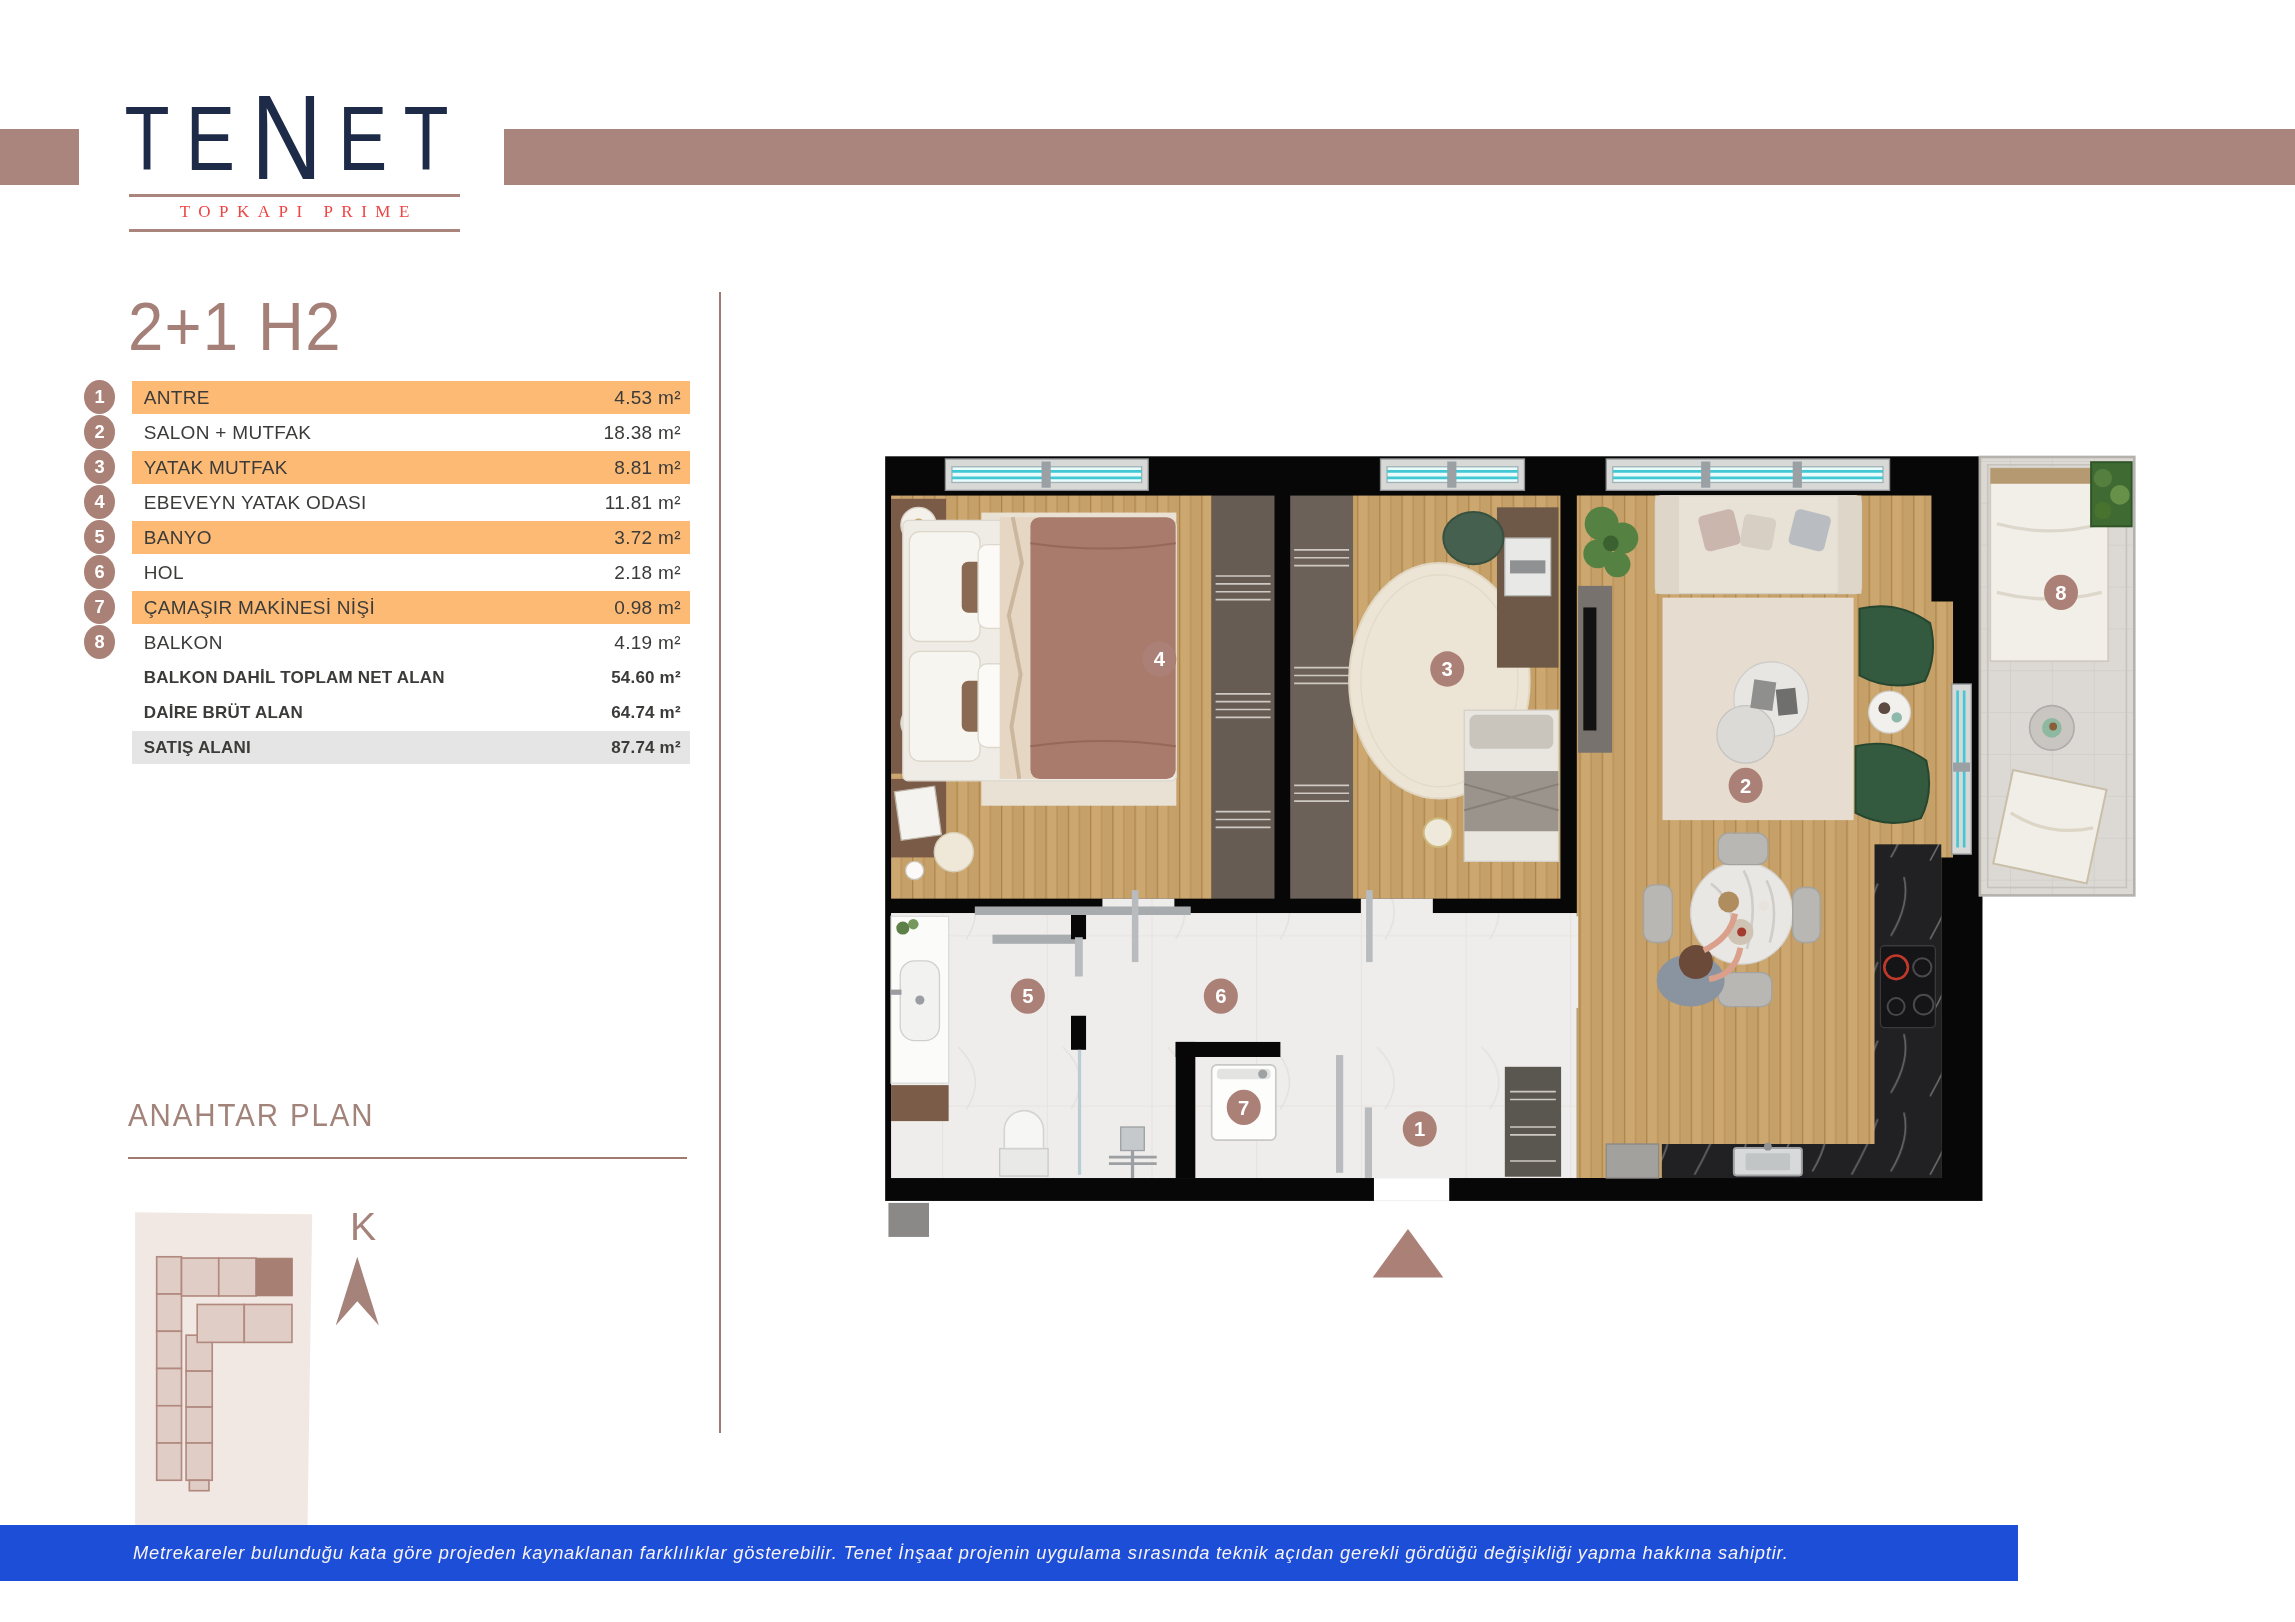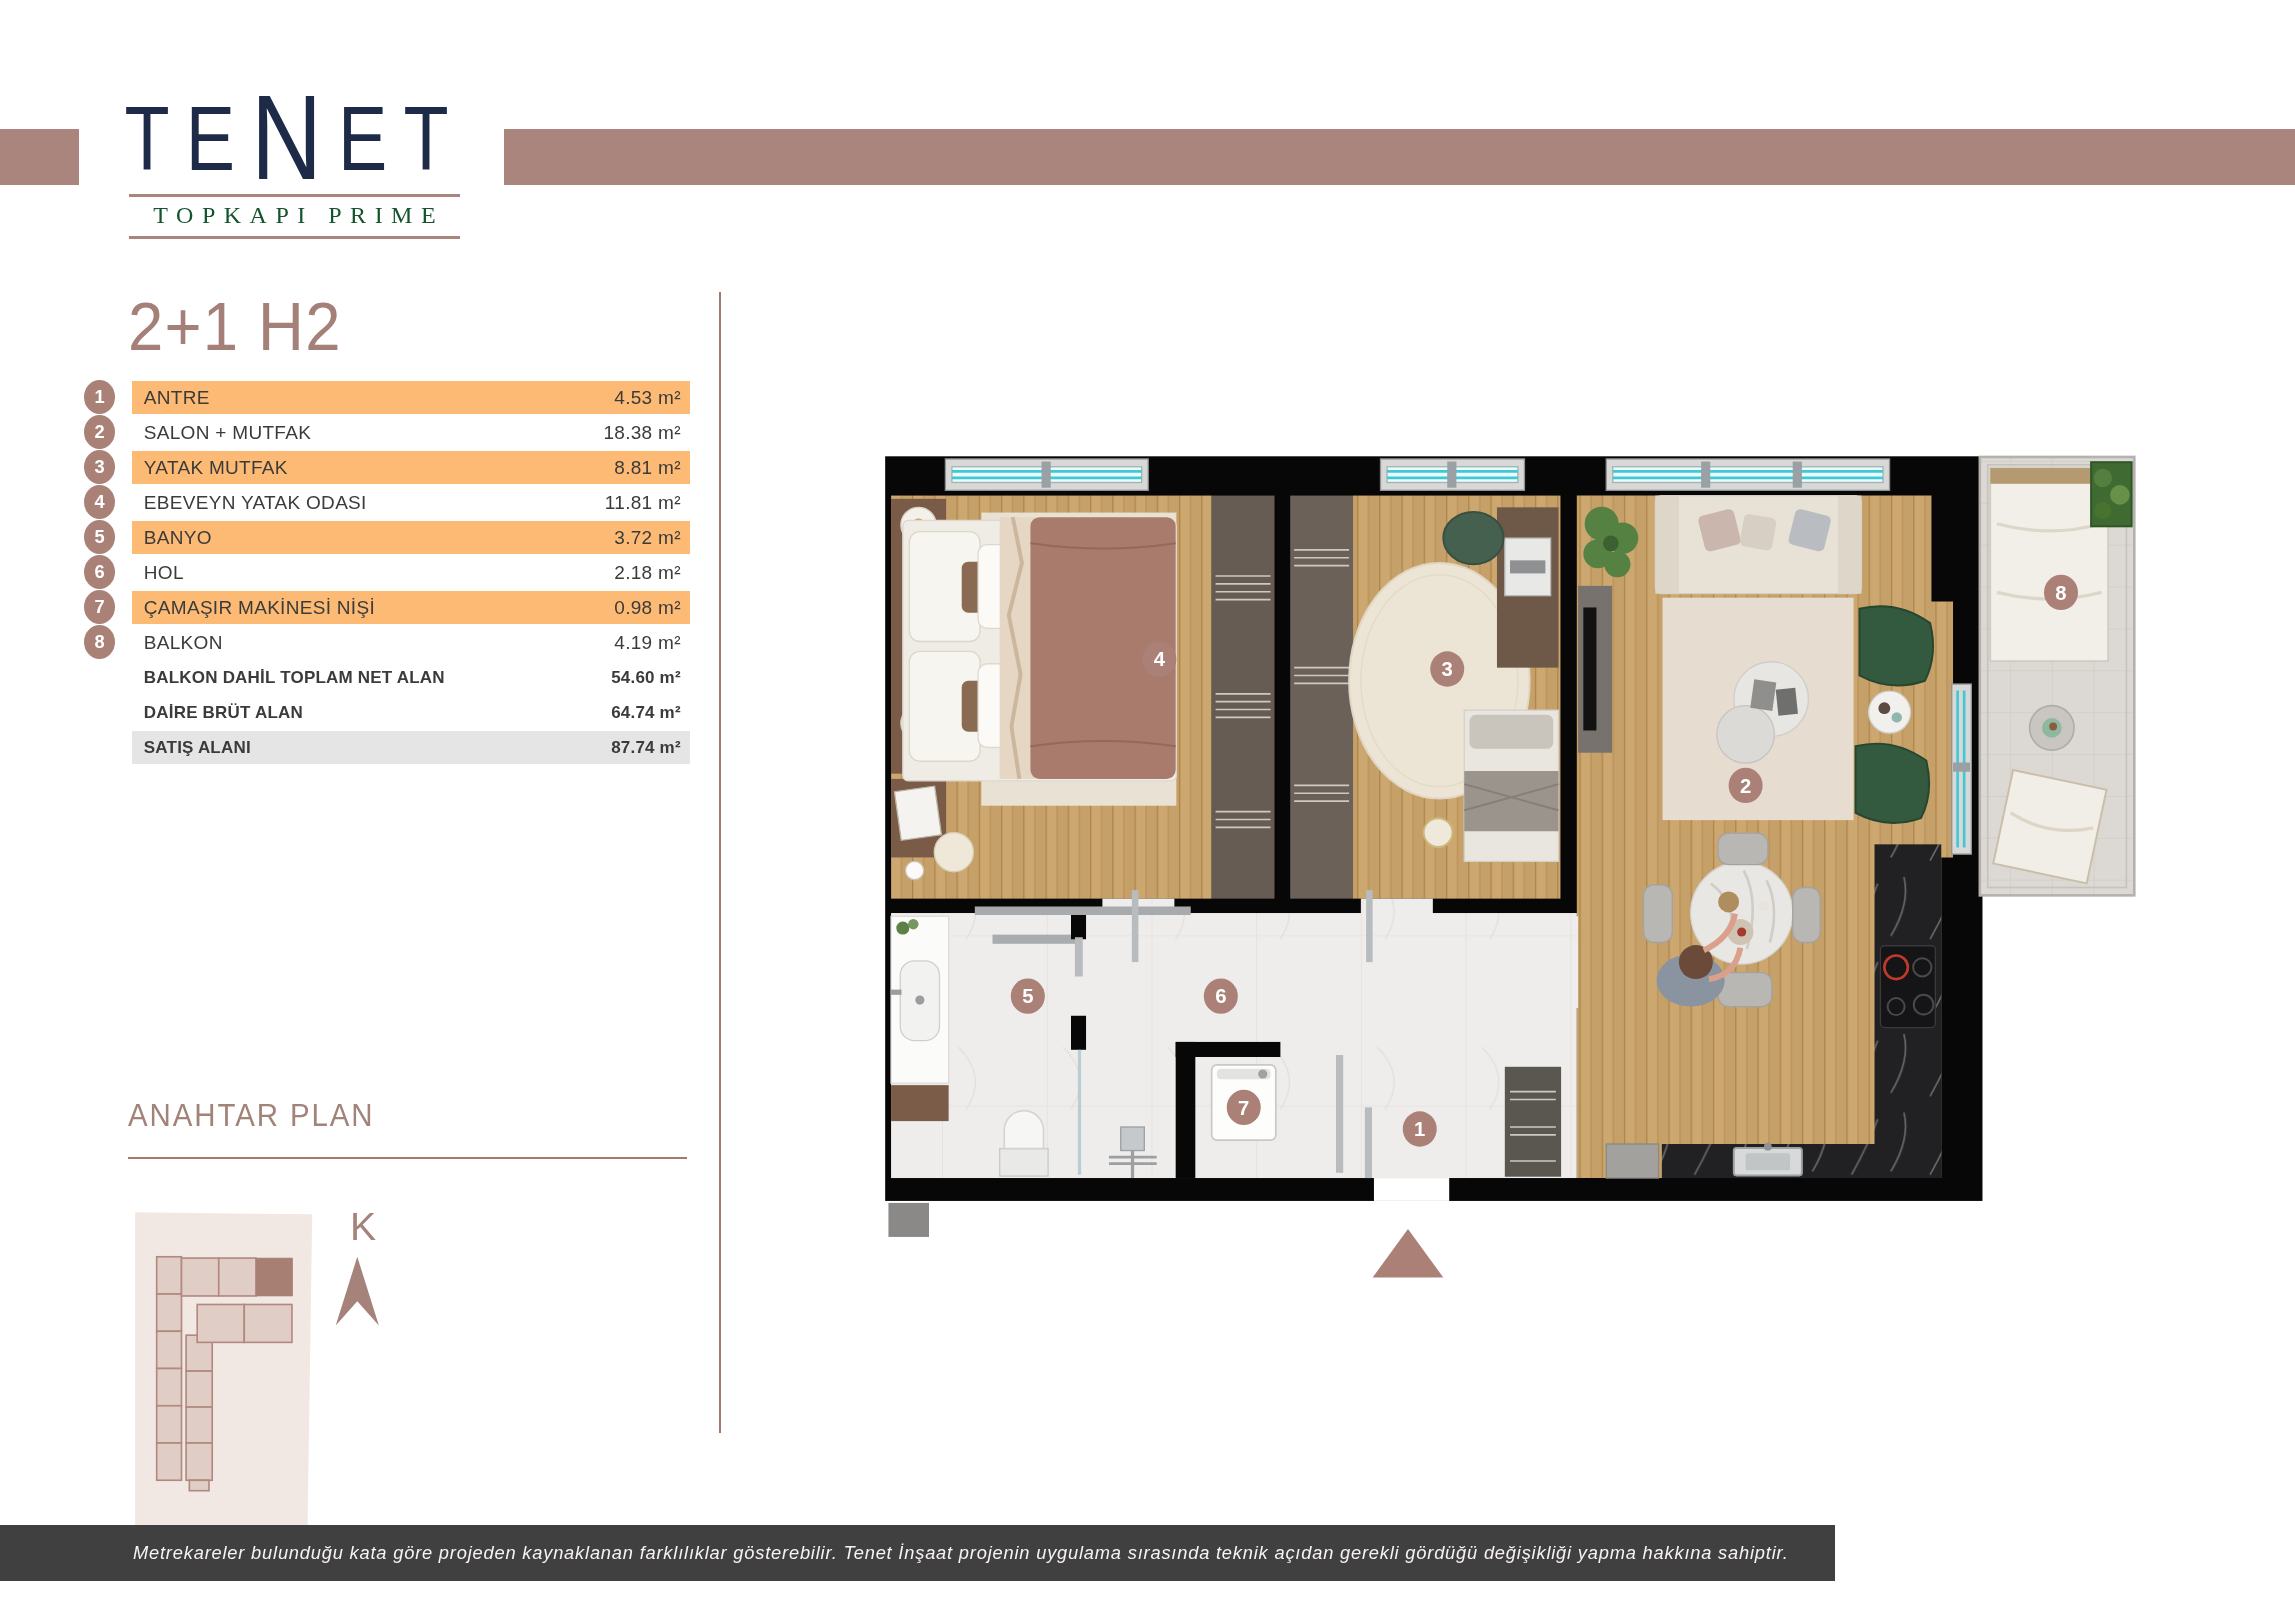--- a/index.html
+++ b/index.html
@@ -11,21 +11,21 @@
   .bar{background:#a9857d;height:56px;top:129px;}
   #bar-left{left:0;width:79px;}
   #bar-right{left:504px;width:1792px;}
   #logo{left:121px;top:84px;width:347px;text-align:center;}
   #logo-word{display:flex;justify-content:center;align-items:center;height:110px;
              color:#1d2b49;font-size:90px;letter-spacing:19.6px;
              transform:scaleX(.82);transform-origin:center;line-height:1;}
   #logo-word .ltr{display:block;}
   #logo-word .big-n{font-size:120px;font-weight:400;margin-top:-3.9px;}
   .logo-rule{height:3.3px;background:#a9857d;margin:0 7.9px;}
-  #logo-sub{font-family:"Liberation Serif",serif;color:#14532d;font-size:24px;
+  #logo-sub{font-family:"Liberation Serif",serif;color:#ef4444;font-size:17px;
             letter-spacing:8.5px;padding:5.2px 0 6.5px 8.5px;}
 
   
   #page-title{left:128px;top:287px;font-size:69px;color:#a48078;letter-spacing:1.3px;
               transform:scaleX(.92);transform-origin:left;white-space:nowrap;}
   #area-table{left:84px;top:381px;width:606px;}
   .trow{position:relative;height:33px;margin-bottom:2px;}
   .tbadge{position:absolute;left:0;top:-0.7px;width:31px;height:34px;border-radius:50%;
           background:#aa8177;color:#fff;font-size:18.3px;font-weight:bold;
           display:flex;align-items:center;justify-content:center;}
@@ -40,21 +40,21 @@
                    transform:scaleX(.95);transform-origin:left;white-space:nowrap;}
   #anahtar-rule{left:128px;top:1157px;width:559px;height:2px;background:#a1796f;}
   #key-plan-svg{left:124px;top:1191px;}
 
   #divider{left:719px;top:292px;width:2px;height:1141px;background:#a1796f;}
 
   
   #floor-plan{left:883px;top:455px;}
 
   
-  #footer-bar{left:0;top:1525px;width:1835px;height:56px;background:#404040;
+  #footer-bar{left:0;top:1525px;width:2018px;height:56px;background:#1d4ed8;
               display:flex;align-items:center;}
   #footer-text{margin-left:133px;color:#f8f3f1;font-size:18.3px;font-style:italic;
                letter-spacing:0.8px;white-space:nowrap;}
 </style>
 </head>
 <body>
 
 <div id="bar-left" class="abs bar"></div>
 <div id="bar-right" class="abs bar"></div>
 

